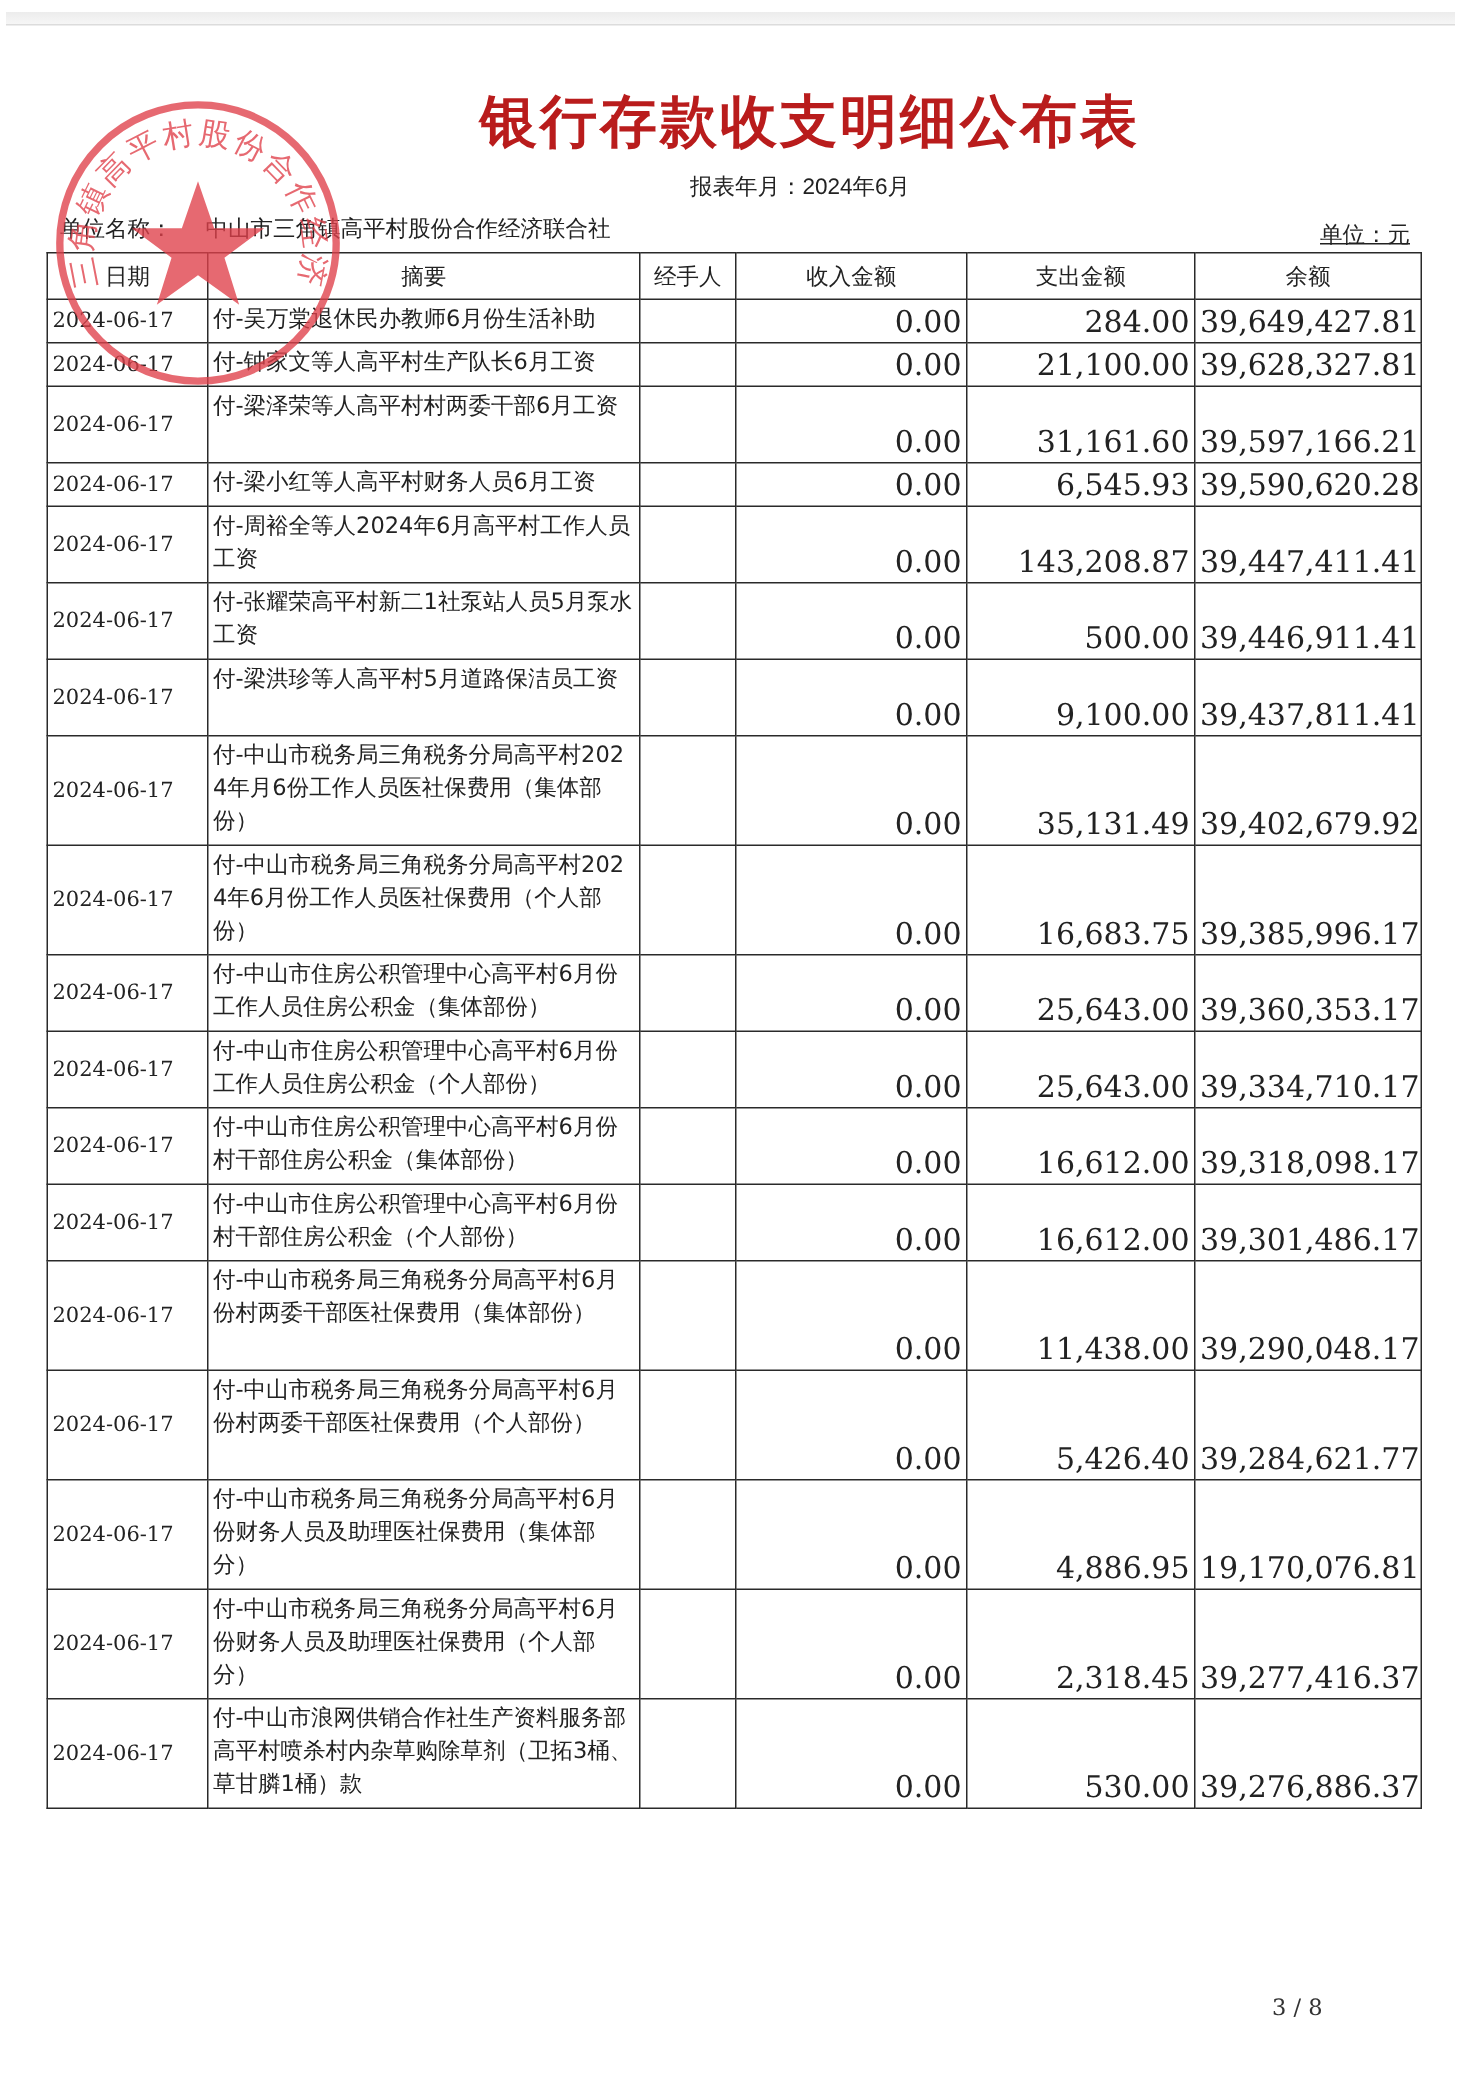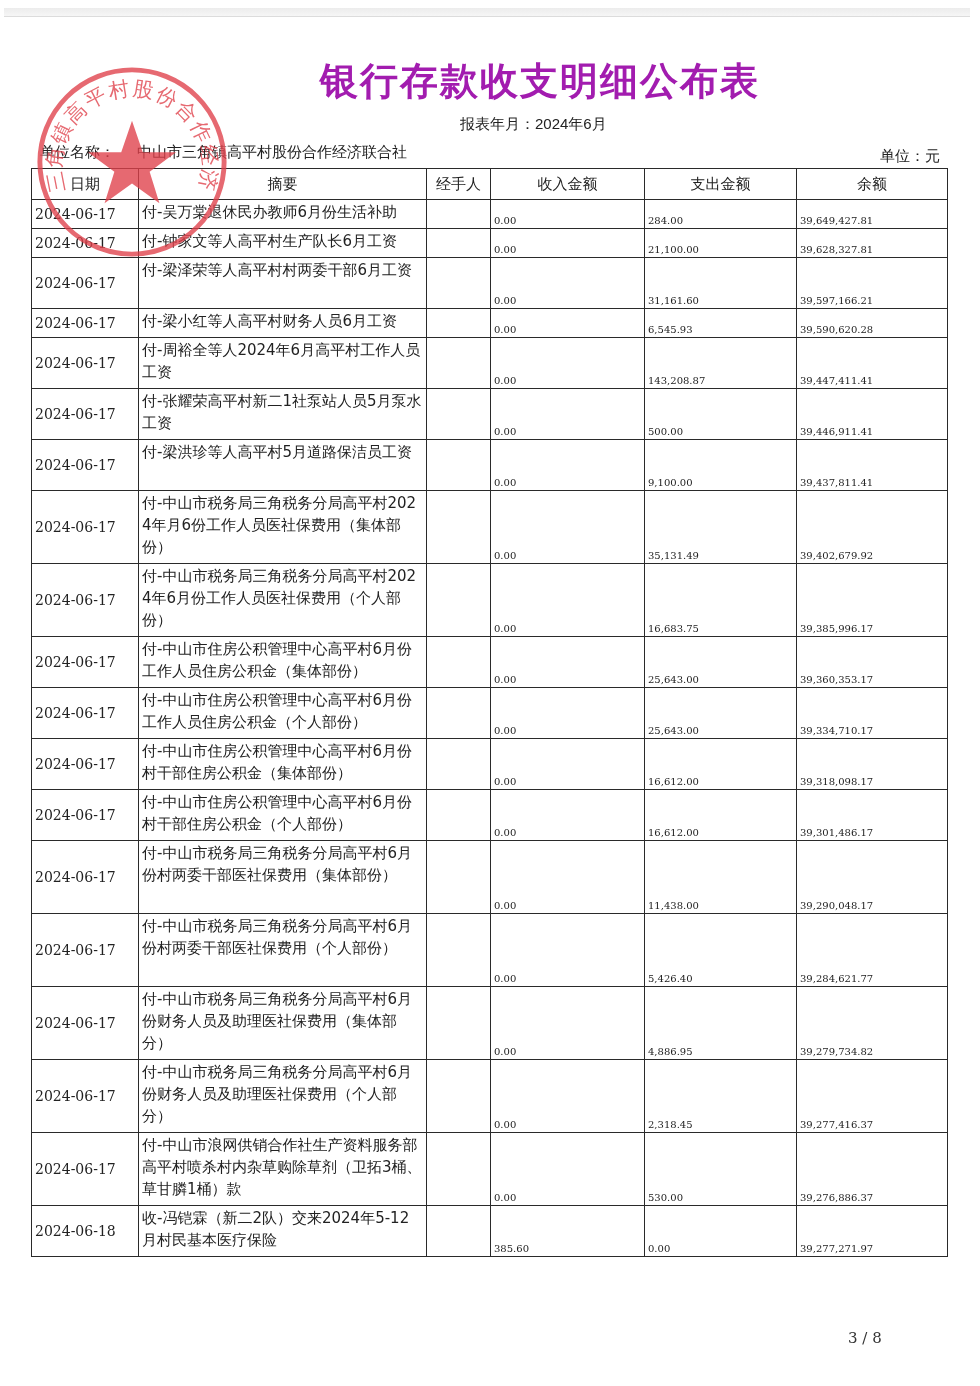--- a/index.html
+++ b/index.html
@@ -7,51 +7,52 @@
     width: 980px; height: 1386px; background: #ffffff; position: relative; overflow: hidden;
     font-family: "DejaVu Serif", "Liberation Serif", serif; color: #222;
   }
   .scan-edge {
     position: absolute; left: 4px; top: 8px; width: 966px; height: 8px;
     background: linear-gradient(#ececec, #f6f6f6); border-bottom: 1px solid #dcdcdc;
   }
   .title {
     position: absolute; top: 56px; left: 0; width: 980px; text-align: center;
     font-family: "DejaVu Sans", sans-serif; font-weight: bold; font-size: 38px;
-    letter-spacing: 2px; padding-left: 100px; box-sizing: border-box; color: #a21caf;
+    letter-spacing: 2px; padding-left: 100px; box-sizing: border-box; color: #b91c1c;
   }
   .report-month {
     position: absolute; top: 115px; left: 460px; font-size: 15px;
     font-family: Liberation Sans, sans-serif;
   }
   .unit-name {
     position: absolute; top: 143px; left: 40px; font-size: 15px;
     font-family: "DejaVu Sans", sans-serif;
   }
   .unit-name .lbl { margin-right: 22px; }
   .unit-label {
     position: absolute; top: 147px; right: 40px; font-size: 15px;
     font-family: "DejaVu Sans", sans-serif;
+    text-decoration: underline;
   }
   table.ledger {
     position: absolute; left: 31px; top: 168px; border-collapse: collapse;
     table-layout: fixed; width: 916px;
   }
   table.ledger th, table.ledger td {
     border: 1.5px solid #2a2a2a; padding: 0 3px; font-weight: normal;
   }
   table.ledger th {
     height: 30px; font-family: "DejaVu Sans", sans-serif; font-size: 15px; 
   }
   table.ledger td.date { text-align: left; font-size: 14px; vertical-align: middle; }
   table.ledger td.summary {
     font-family: "DejaVu Sans", sans-serif; font-size: 15px; line-height: 22px;
     vertical-align: top; padding: 1px 3px; word-break: break-all;
   }
-  table.ledger td.num { font-size: 10px; vertical-align: bottom; padding-bottom: 2px; }
+  table.ledger td.num { text-align: right; font-size: 20px; vertical-align: bottom; padding-bottom: 2px; }
   table.ledger td.handler { }
   tr.h1 td { height: 26px; }
   tr.h2 td { height: 48px; }
   tr.h3 td { height: 70px; }
   .stamp {
     position: absolute; left: 34px; top: 64px; width: 196px; height: 196px;
     pointer-events: none; opacity: 0.78;
   }
   .page-num {
     position: absolute; top: 1329px; left: 848px; font-size: 15px; color: #333;
@@ -208,45 +209,37 @@
         <td class="num">0.00</td>
         <td class="num">5,426.40</td>
         <td class="num">39,284,621.77</td>
       </tr>
       <tr class="h3">
         <td class="date">2024-06-17</td>
         <td class="summary">付-中山市税务局三角税务分局高平村6月份财务人员及助理医社保费用（集体部分）</td>
         <td class="handler"></td>
         <td class="num">0.00</td>
         <td class="num">4,886.95</td>
-        <td class="num">39,279,734.82</td>
+        <td class="num">19,170,076.81</td>
       </tr>
       <tr class="h3">
         <td class="date">2024-06-17</td>
         <td class="summary">付-中山市税务局三角税务分局高平村6月份财务人员及助理医社保费用（个人部分）</td>
         <td class="handler"></td>
         <td class="num">0.00</td>
         <td class="num">2,318.45</td>
         <td class="num">39,277,416.37</td>
       </tr>
       <tr class="h3">
         <td class="date">2024-06-17</td>
         <td class="summary">付-中山市浪网供销合作社生产资料服务部高平村喷杀村内杂草购除草剂（卫拓3桶、草甘膦1桶）款</td>
         <td class="handler"></td>
         <td class="num">0.00</td>
         <td class="num">530.00</td>
         <td class="num">39,276,886.37</td>
-      </tr>
-      <tr class="h2">
-        <td class="date">2024-06-18</td>
-        <td class="summary">收-冯铠霖（新二2队）交来2024年5-12月村民基本医疗保险</td>
-        <td class="handler"></td>
-        <td class="num">385.60</td>
-        <td class="num">0.00</td>
-        <td class="num">39,277,271.97</td>
       </tr>
     </tbody>
 </table>
 
 <svg class="stamp" viewBox="0 0 200 200">
   <defs>
     <path id="stampArc" d="M 32 128 A 72 72 0 1 1 168 128"></path>
   </defs>
   <circle cx="100" cy="100" r="94" fill="none" stroke="#e0404a" stroke-width="5"></circle>
   <text font-size="21" fill="#e0404a" font-family="DejaVu Sans, sans-serif" letter-spacing="2">

